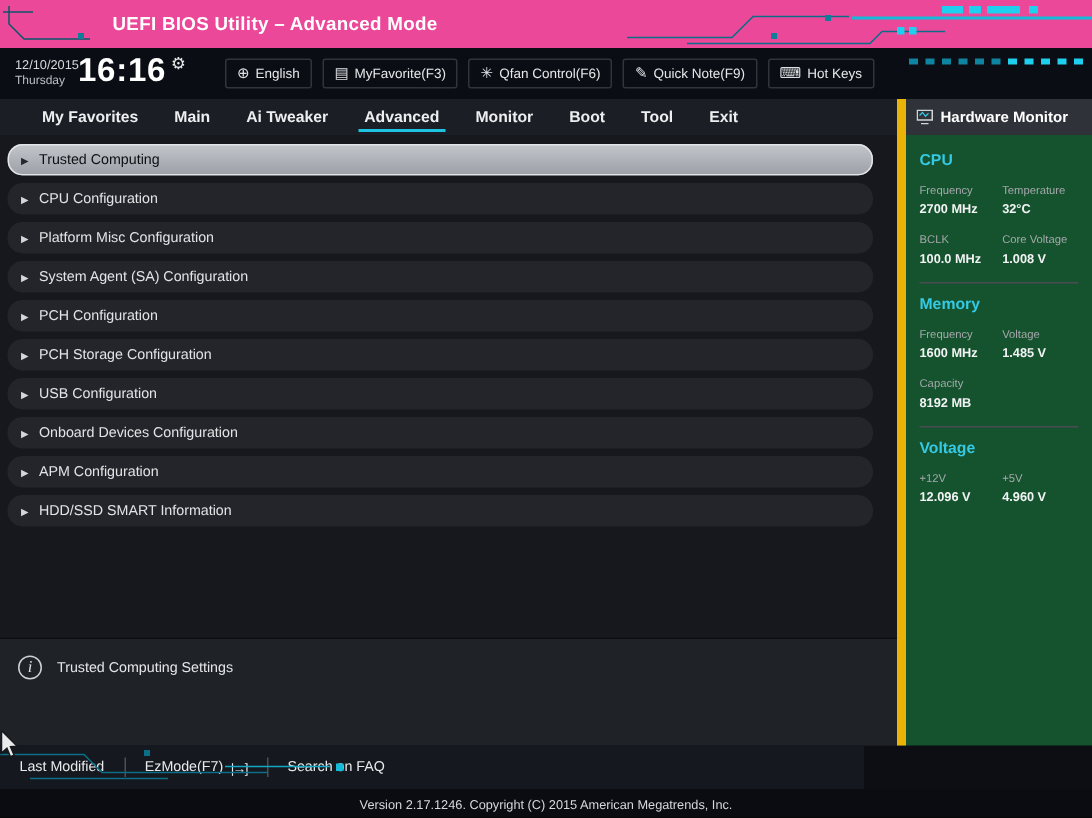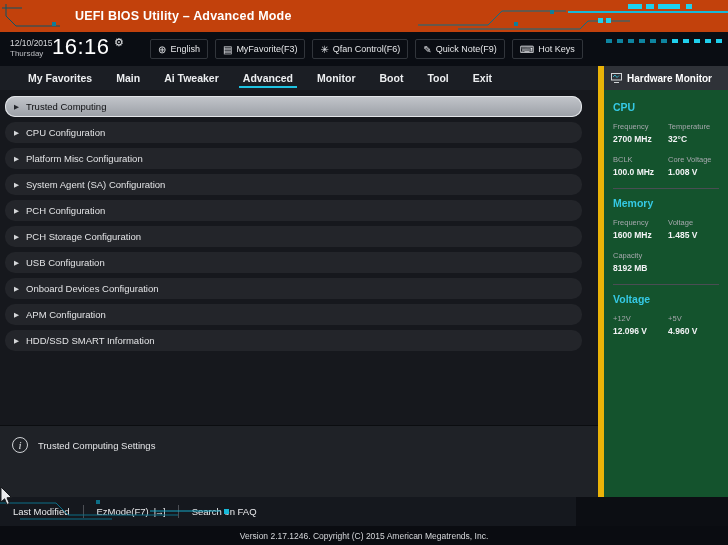--- a/index.html
+++ b/index.html
@@ -1,29 +1,29 @@
 <!DOCTYPE html>
 <html><head>
 <meta charset="utf-8">
 <style>
   * { margin:0; padding:0; box-sizing:border-box; }
   html,body { background:#000; }
   body { width:728px; height:545px; font-family:"Liberation Sans", sans-serif; }
   .screen { position:relative; width:728px; height:545px; background:#0c0e13; overflow:hidden; }
 
   
-  .titlebar { position:absolute; left:0; top:0; width:728px; height:32px; background:#c2410c; }
+  .titlebar { position:absolute; left:0; top:0; width:728px; height:32px; background:#ec4899; }
   .title { position:absolute; left:75px; top:9px; font-size:12.5px; font-weight:bold; color:#fff; letter-spacing:.2px; }
   .deco { position:absolute; pointer-events:none; }
 
   
   .infobar { position:absolute; left:0; top:32px; width:728px; height:34px; background:#0a0d13; }
   .date { position:absolute; left:10px; top:6px; font-size:8.5px; color:#d6d8db; }
   .day  { position:absolute; left:10px; top:17px; font-size:8px; color:#bdbfc4; }
-  .time { position:absolute; left:52px; top:2px; font-size:22px; font-weight:normal; color:#fff; letter-spacing:.5px; }
+  .time { position:absolute; left:52px; top:2px; font-size:22px; font-weight:bold; color:#fff; letter-spacing:.5px; }
   .gear { position:absolute; left:114px; top:4px; font-size:11px; color:#e6e8ea; cursor:pointer; }
   .toolbar { position:absolute; left:150px; top:7px; display:flex; gap:7px; }
   .tb-btn { display:flex; align-items:center; gap:4px; height:20px; padding:0 7px;
             border:1px solid #31353b; border-radius:2px; color:#e6e7e9; font-size:9px; cursor:pointer; white-space:nowrap; }
   .tb-icon { font-size:10px; color:#dfe1e4; }
 
   
   .menubar { position:absolute; left:0; top:66px; width:598px; height:24px; background:#1b1e24;
              display:flex; align-items:stretch; padding-left:16px; }
   .tab { display:flex; align-items:center; padding:0 12px; font-size:10.5px; font-weight:bold;

